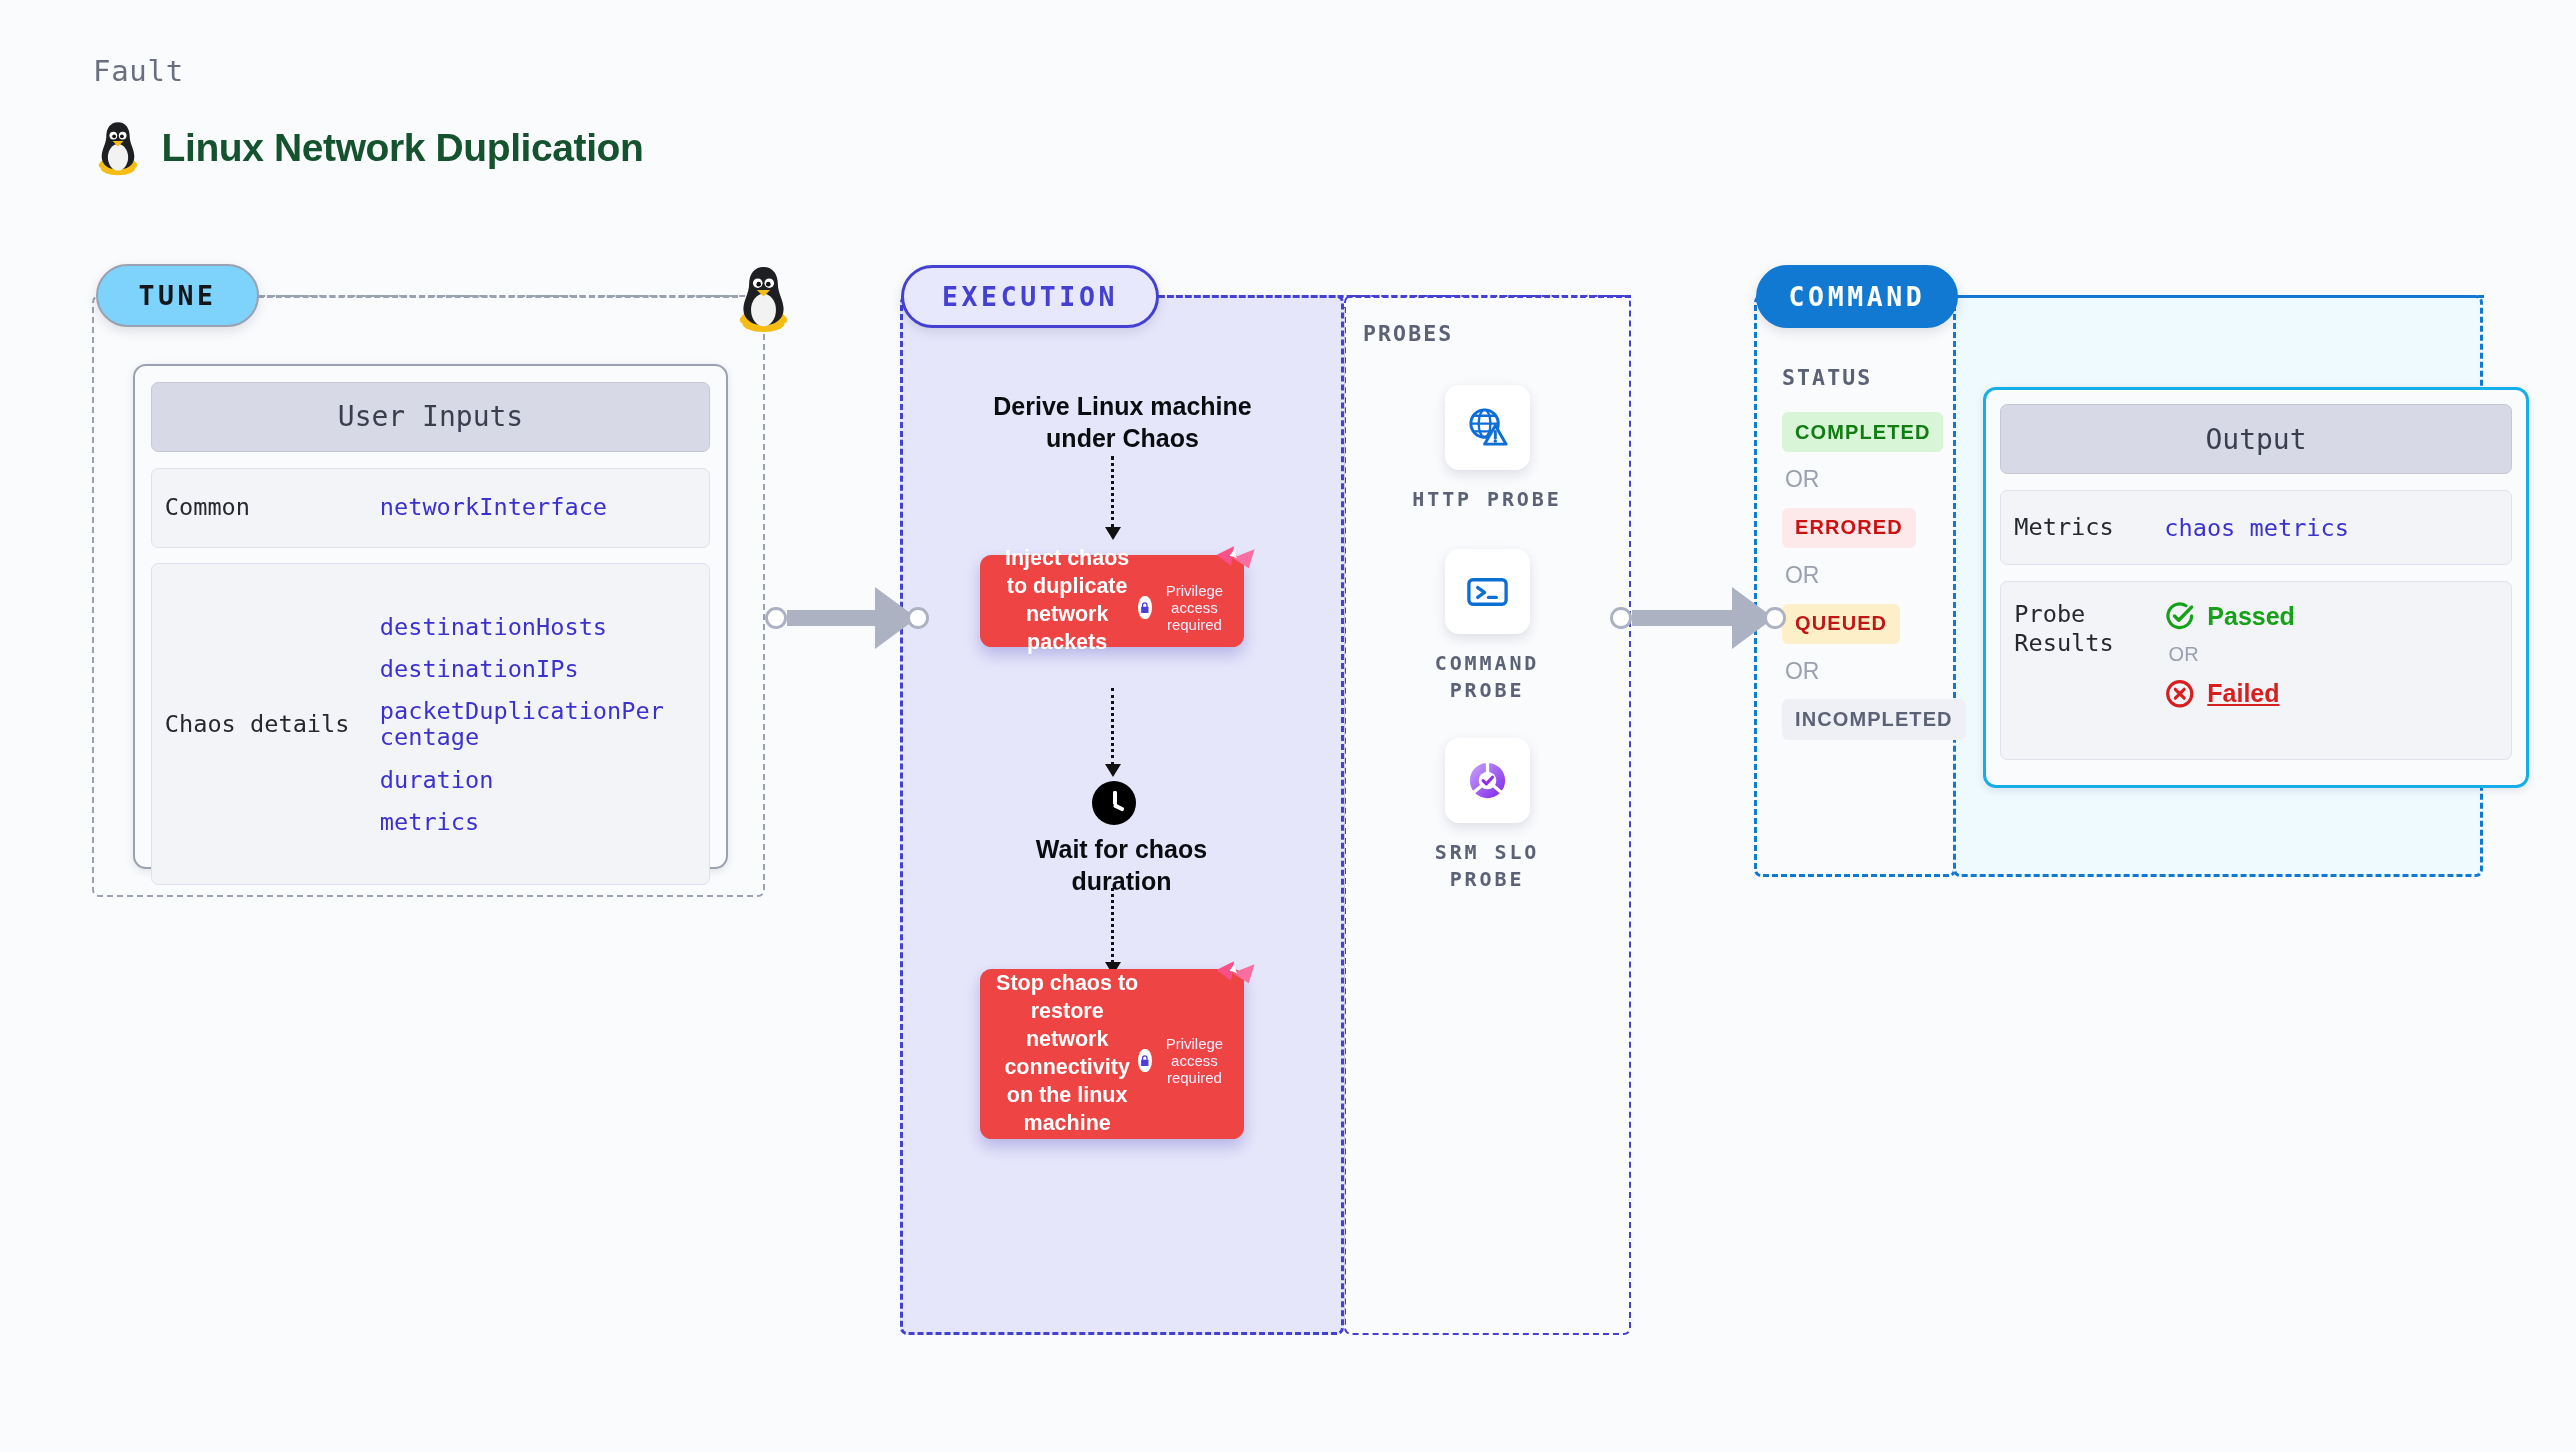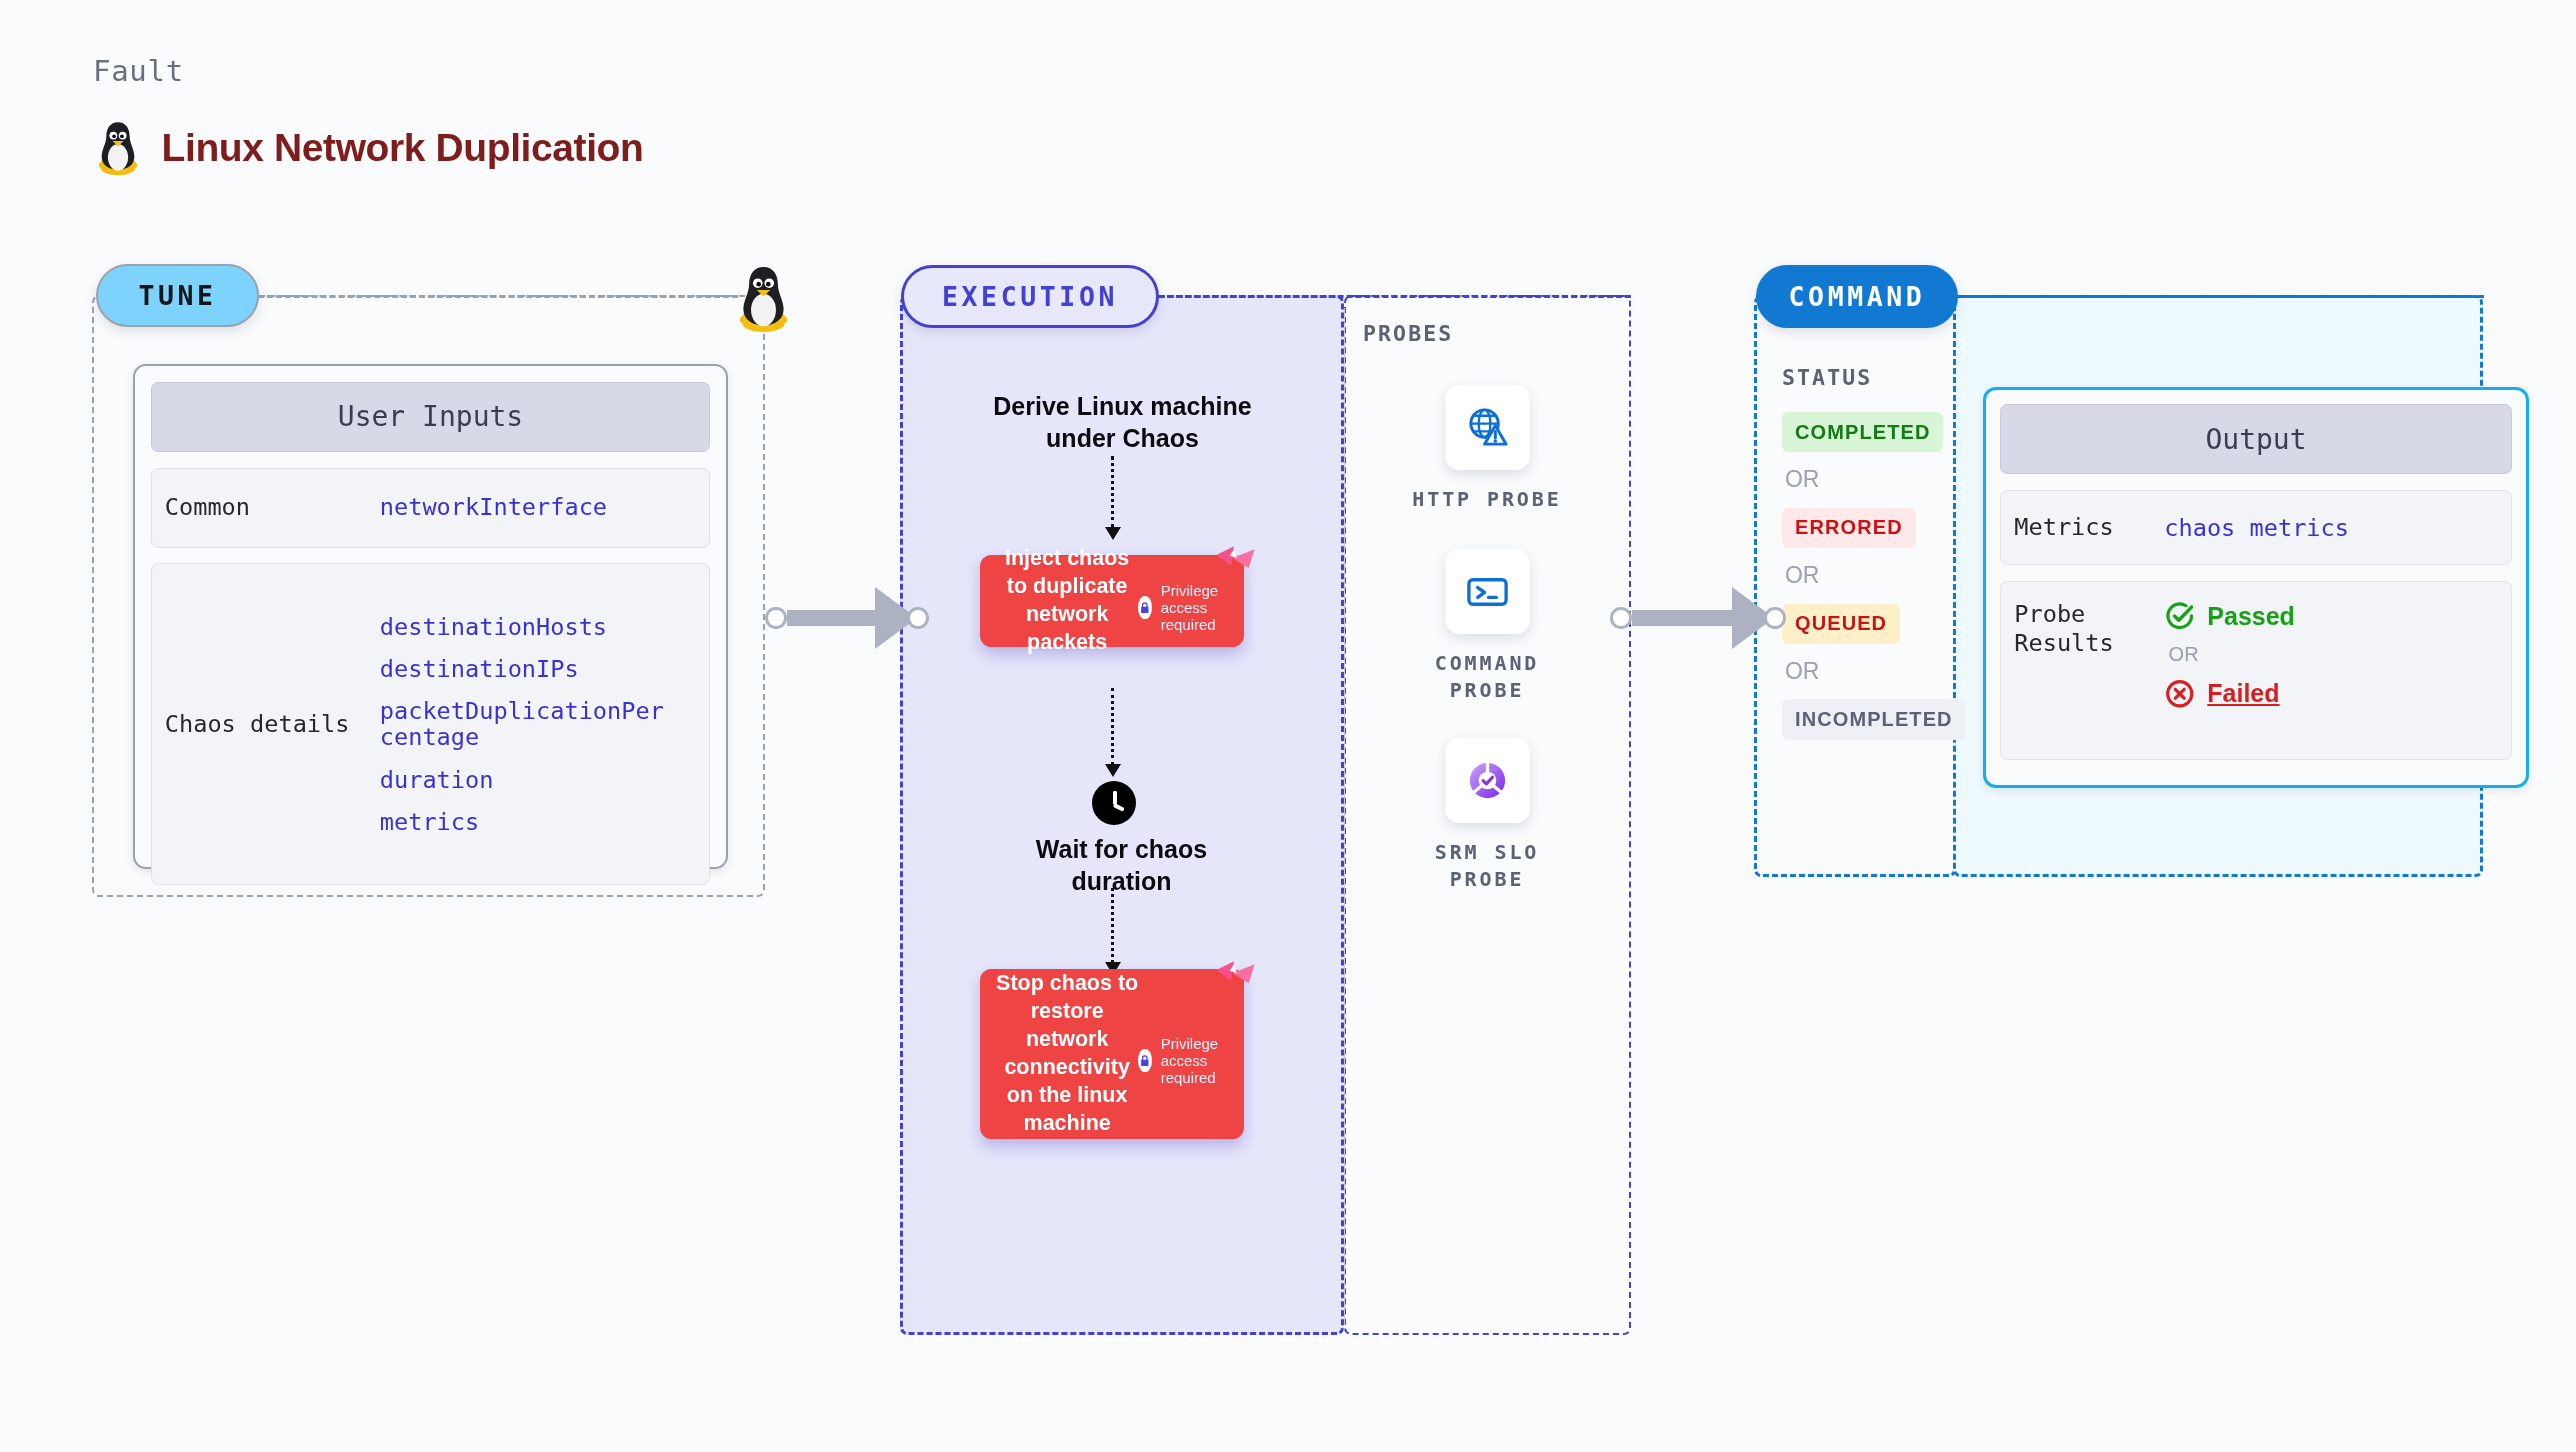--- a/index.html
+++ b/index.html
@@ -11,21 +11,21 @@
   }
   #stage { position: relative; width: 2576px; height: 1452px; }
 
   
   .kicker {
     position: absolute; left: 93px; top: 54px;
     font-family: "DejaVu Sans Mono", monospace;
     font-size: 29px; color: #6a6f80; letter-spacing: 0.7px;
   }
   .title-row { position: absolute; left: 93px; top: 120px; display: flex; align-items: center; gap: 18.6px; }
-  .title-text { font-size: 39px; font-weight: bold; color: #7f1d1d; letter-spacing: -0.4px; }
+  .title-text { font-size: 39px; font-weight: bold; color: #14532d; letter-spacing: -0.4px; }
 
   
   .panel { position: absolute; }
   .panel-tune {
     left: 92px; top: 295px; width: 673px; height: 602px;
     border: 2.9px dashed #9aa1b0; border-radius: 7.2px; background: #fafbfd;
   }
   .panel-exec {
     left: 900px; top: 295px; width: 444px; height: 1040px;
     border: 3.6px dashed #4340d2; border-radius: 7.2px; background: #e6e6fb;
@@ -144,21 +144,21 @@
   }
   .chaos-box .ctext {
     color: #fff; font-size: 21.5px; font-weight: bold; text-align: center; line-height: 1.3;
   }
   .priv { display: flex; align-items: center; gap: 8.6px; margin-top: 13px; }
   .priv .lock {
     width: 23.6px; height: 23.6px; border-radius: 50%; background: #fff;
     display: flex; align-items: center; justify-content: center;
   }
   .priv .lock svg { width: 13.6px; height: 13.6px; display: block; }
-  .priv .ptext { color: #eef0ff; font-size: 15px; }
+  .priv .ptext { color: #eef0ff; font-size: 15px; text-align: center; }
   .cbox1 { left: 980px; top: 555px; width: 264px; height: 92px; }
   .cbox2 { left: 980px; top: 969px; width: 264px; height: 170px; }
 
   .litmus-badge { position: absolute; width: 47px; height: 47px; }
   .lb1 { left: 1212px; top: 536px; }
   .lb2 { left: 1212px; top: 951px; }
 
   
   .section-head {
     position: absolute; font-family: "DejaVu Sans Mono", monospace; font-weight: bold;

